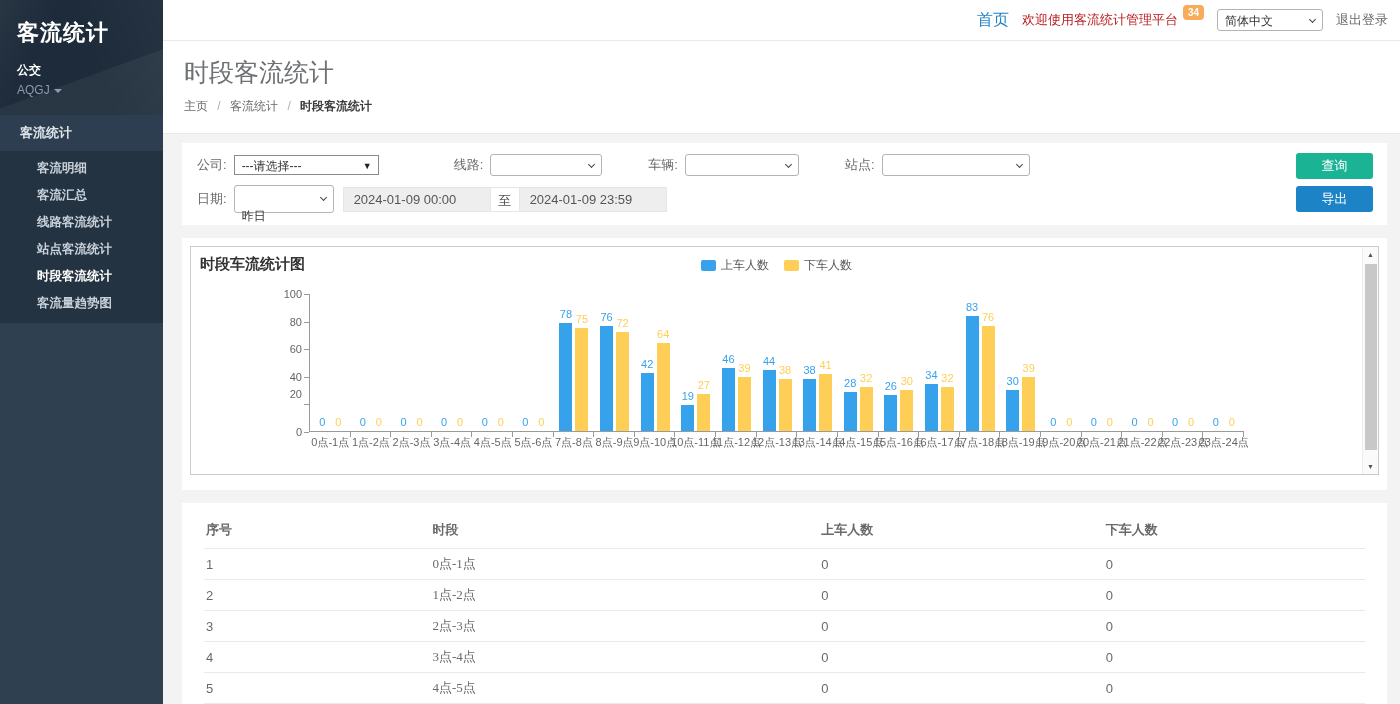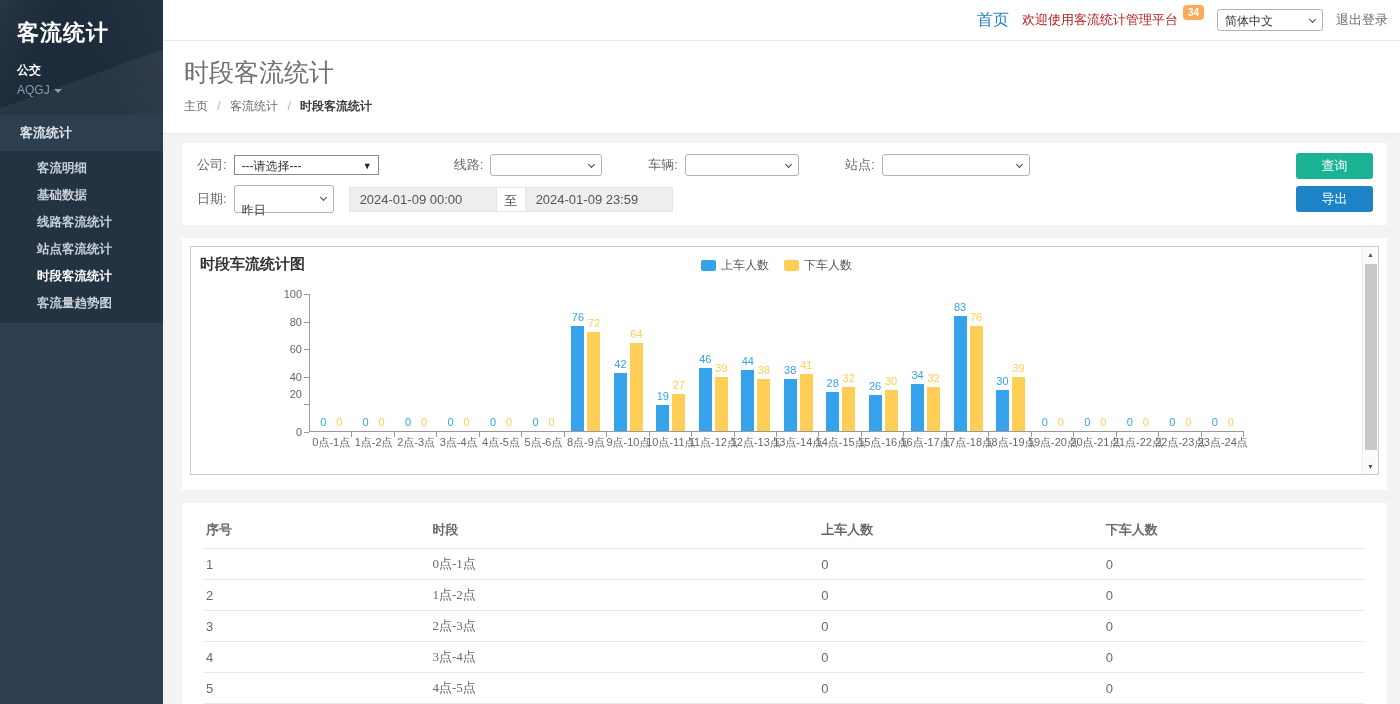--- a/index.html
+++ b/index.html
@@ -54,21 +54,21 @@
   .filter-card { position:relative; padding:11px 15px 12px; }
   .f-row { display:flex; align-items:center; }
   .f-row + .f-row { margin-top:9px; }
   .f-label { font-size:13px; color:#676a6c; margin-right:7px; }
   .company-select { width:145px; height:20px; border:1px solid #8a8a8a; border-radius:0;
     padding-top:2px; margin-right:75px; }
   .tri-down { position:absolute; right:6px; top:5px; font-size:9px; color:#222; }
   .line-select { width:112px; margin-right:46px; }
   .vehicle-select { width:114px; margin-right:46px; }
   .station-select { width:148px; }
-  .preset-select { width:100px; height:28px; padding-top:16px; margin-right:15px; }
+  .preset-select { width:100px; height:28px; padding-top:22px; margin-right:9px; }
   .preset-select .chev { top:9px; }
   .date-group { display:flex; height:25px; }
   .date-field { width:148px; background:#eeeeee; border:1px solid #e5e6e7; font-size:13px;
     color:#555; padding:4px 0 0 10px; }
   .date-addon { width:28px; background:#fff; border-top:1px solid #e5e6e7; border-bottom:1px solid #e5e6e7;
     font-size:13px; color:#555; text-align:center; padding-top:4px; }
   .btn { position:absolute; right:14px; width:77px; height:26px; border:none; border-radius:3px;
     color:#fff; font-size:13px; font-family:inherit; cursor:pointer; }
   .btn-query { top:10px; background:#1ab394; }
   .btn-export { top:43px; background:#1c84c6; }
@@ -112,21 +112,21 @@
 
 <div class="sidebar">
   <div class="logo-area">
     <div class="logo-title">客流统计</div>
     <div class="org-name">公交</div>
     <div class="user-code"><span>AQGJ</span><span class="caret-down"></span></div>
   </div>
   <div class="nav-section open">客流统计</div>
   <div class="submenu">
       <div class="subitem">客流明细</div>
-      <div class="subitem">基础数据</div>
+      <div class="subitem">客流汇总</div>
       <div class="subitem">线路客流统计</div>
       <div class="subitem">站点客流统计</div>
       <div class="subitem active">时段客流统计</div>
       <div class="subitem">客流量趋势图</div>
     </div>
 </div>
 
 <div class="main">
 
   <div class="topbar">
@@ -271,20 +271,32 @@
                 <div class="bar-wrap">
                   <div class="bar" style="height: 0px; background: rgb(54, 162, 235);"></div>
                   <span class="bar-label" style="bottom: 3px; color: rgb(54, 162, 235);">0</span>
                 </div>
                 <div class="bar-wrap">
                   <div class="bar" style="height: 0px; background: rgb(255, 206, 86);"></div>
                   <span class="bar-label" style="bottom: 3px; color: rgb(255, 206, 86);">0</span>
                 </div>
                 <span class="xtick"></span>
                 <span class="xlabel">5点-6点</span>
+              </div>
+              <div class="group">
+                <div class="bar-wrap">
+                  <div class="bar" style="height: 107.64px; background: rgb(54, 162, 235);"></div>
+                  <span class="bar-label" style="bottom: 110.64px; color: rgb(54, 162, 235);">78</span>
+                </div>
+                <div class="bar-wrap">
+                  <div class="bar" style="height: 103.5px; background: rgb(255, 206, 86);"></div>
+                  <span class="bar-label" style="bottom: 106.5px; color: rgb(255, 206, 86);">75</span>
+                </div>
+                <span class="xtick"></span>
+                <span class="xlabel">7点-8点</span>
               </div>
               <div class="group">
                 <div class="bar-wrap">
                   <div class="bar" style="height: 104.88px; background: rgb(54, 162, 235);"></div>
                   <span class="bar-label" style="bottom: 107.88px; color: rgb(54, 162, 235);">76</span>
                 </div>
                 <div class="bar-wrap">
                   <div class="bar" style="height: 99.36px; background: rgb(255, 206, 86);"></div>
                   <span class="bar-label" style="bottom: 102.36px; color: rgb(255, 206, 86);">72</span>
                 </div>

